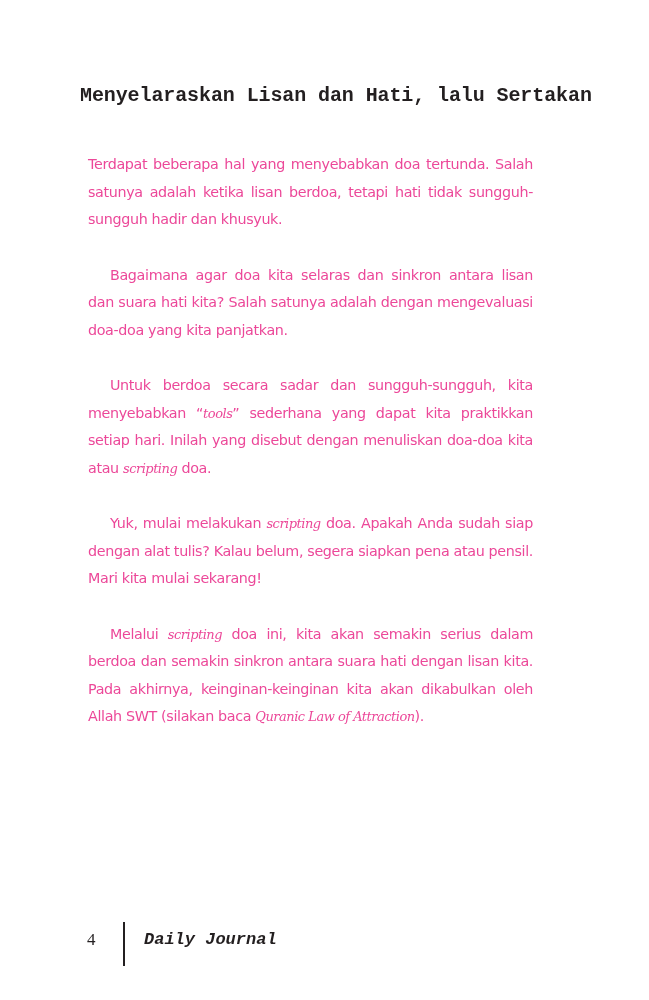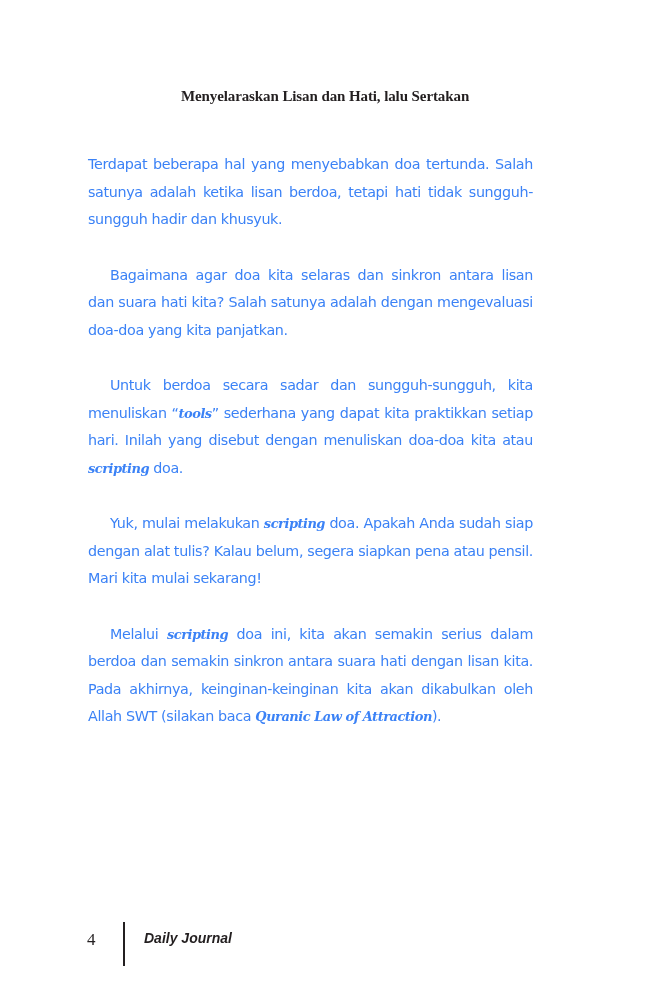--- a/index.html
+++ b/index.html
@@ -1,63 +1,63 @@
 <!DOCTYPE html>
 <html><head>
   <meta charset="utf-8">
   <style>
     html, body { margin: 0; padding: 0; background: #ffffff; }
     body { width: 649px; height: 1000px; position: relative; overflow: hidden; color: #222222; }
     .page { position: absolute; left: 0; top: 0; width: 649px; height: 1000px; }
     .title {
       position: absolute; left: 80px; width: 490px; top: 80px;
       text-align: center;
-      font-family: Liberation Serif, serif;
-      font-weight: bold; font-size: 15px; line-height: 32px; color: #231f20;
+      font-family: Liberation Mono, monospace;
+      font-weight: bold; font-size: 20px; line-height: 32px; color: #231f20;
       letter-spacing: -0.1px;
     }
     .title div { white-space: nowrap; }
     .body {
       position: absolute; left: 88px; width: 445px; top: 151px;
       font-family: "DejaVu Sans", "Liberation Sans", sans-serif;
-      font-size: 14.3px; line-height: 27.5px; color: #3b82f6;
+      font-size: 14.3px; line-height: 27.5px; color: #ec4899;
       letter-spacing: -0.35px;
     }
     .body p { margin: 0; text-align: justify; }
     .body p.indent { text-indent: 22px; margin-top: 28px; }
     .script {
       font-family: "DejaVu Serif", "Liberation Serif", serif;
-      font-style: italic; font-size: 13px; letter-spacing: -0.5px; font-weight: bold;
+      font-style: italic; font-size: 13px; letter-spacing: -0.5px;
     }
     .footer-num {
       position: absolute; left: 87px; top: 930px;
       font-family: "Liberation Serif", serif; font-size: 17px; color: #231f20;
     }
     .footer-rule {
       position: absolute; left: 123px; top: 922px; width: 1.5px; height: 44px; background: #231f20;
     }
     .footer-title {
       position: absolute; left: 144px; top: 930px;
-      font-family: Liberation Sans, sans-serif; font-style: italic; font-weight: bold;
-      font-size: 14px; color: #231f20;
+      font-family: Liberation Mono, monospace; font-style: italic; font-weight: bold;
+      font-size: 17px; color: #231f20;
     }
   </style>
 </head>
 <body>
 
 <div class="page">
 
   <div class="title">
     <div>Menyelaraskan Lisan dan Hati, lalu Sertakan</div>
   </div>
 
   <div class="body">
     <p>Terdapat beberapa hal yang menyebabkan doa tertunda. Salah satunya adalah ketika lisan berdoa, tetapi hati tidak sungguh-sungguh hadir dan khusyuk.</p>
     <p class="indent">Bagaimana agar doa kita selaras dan sinkron antara lisan dan suara hati kita? Salah satunya adalah dengan mengevaluasi doa-doa yang kita panjatkan.</p>
-    <p class="indent"><span>Untuk berdoa secara sadar dan sungguh-sungguh, kita menuliskan “</span><span class="script">tools</span><span>” sederhana yang dapat kita praktikkan setiap hari. Inilah yang disebut dengan menuliskan doa-doa kita atau </span><span class="script">scripting</span><span> doa.</span></p>
+    <p class="indent"><span>Untuk berdoa secara sadar dan sungguh-sungguh, kita menyebabkan “</span><span class="script">tools</span><span>” sederhana yang dapat kita praktikkan setiap hari. Inilah yang disebut dengan menuliskan doa-doa kita atau </span><span class="script">scripting</span><span> doa.</span></p>
     <p class="indent"><span>Yuk, mulai melakukan </span><span class="script">scripting</span><span> doa. Apakah Anda sudah siap dengan alat tulis? Kalau belum, segera siapkan pena atau pensil. Mari kita mulai sekarang!</span></p>
     <p class="indent"><span>Melalui </span><span class="script">scripting</span><span> doa ini, kita akan semakin serius dalam berdoa dan semakin sinkron antara suara hati dengan lisan kita. Pada akhirnya, keinginan-keinginan kita akan dikabulkan oleh Allah SWT (silakan baca </span><span class="script">Quranic Law of Attraction</span><span>).</span></p>
   </div>
 
   <div class="footer-num">4</div>
   <div class="footer-rule"></div>
   <div class="footer-title">Daily Journal</div>
 
 </div>
 

